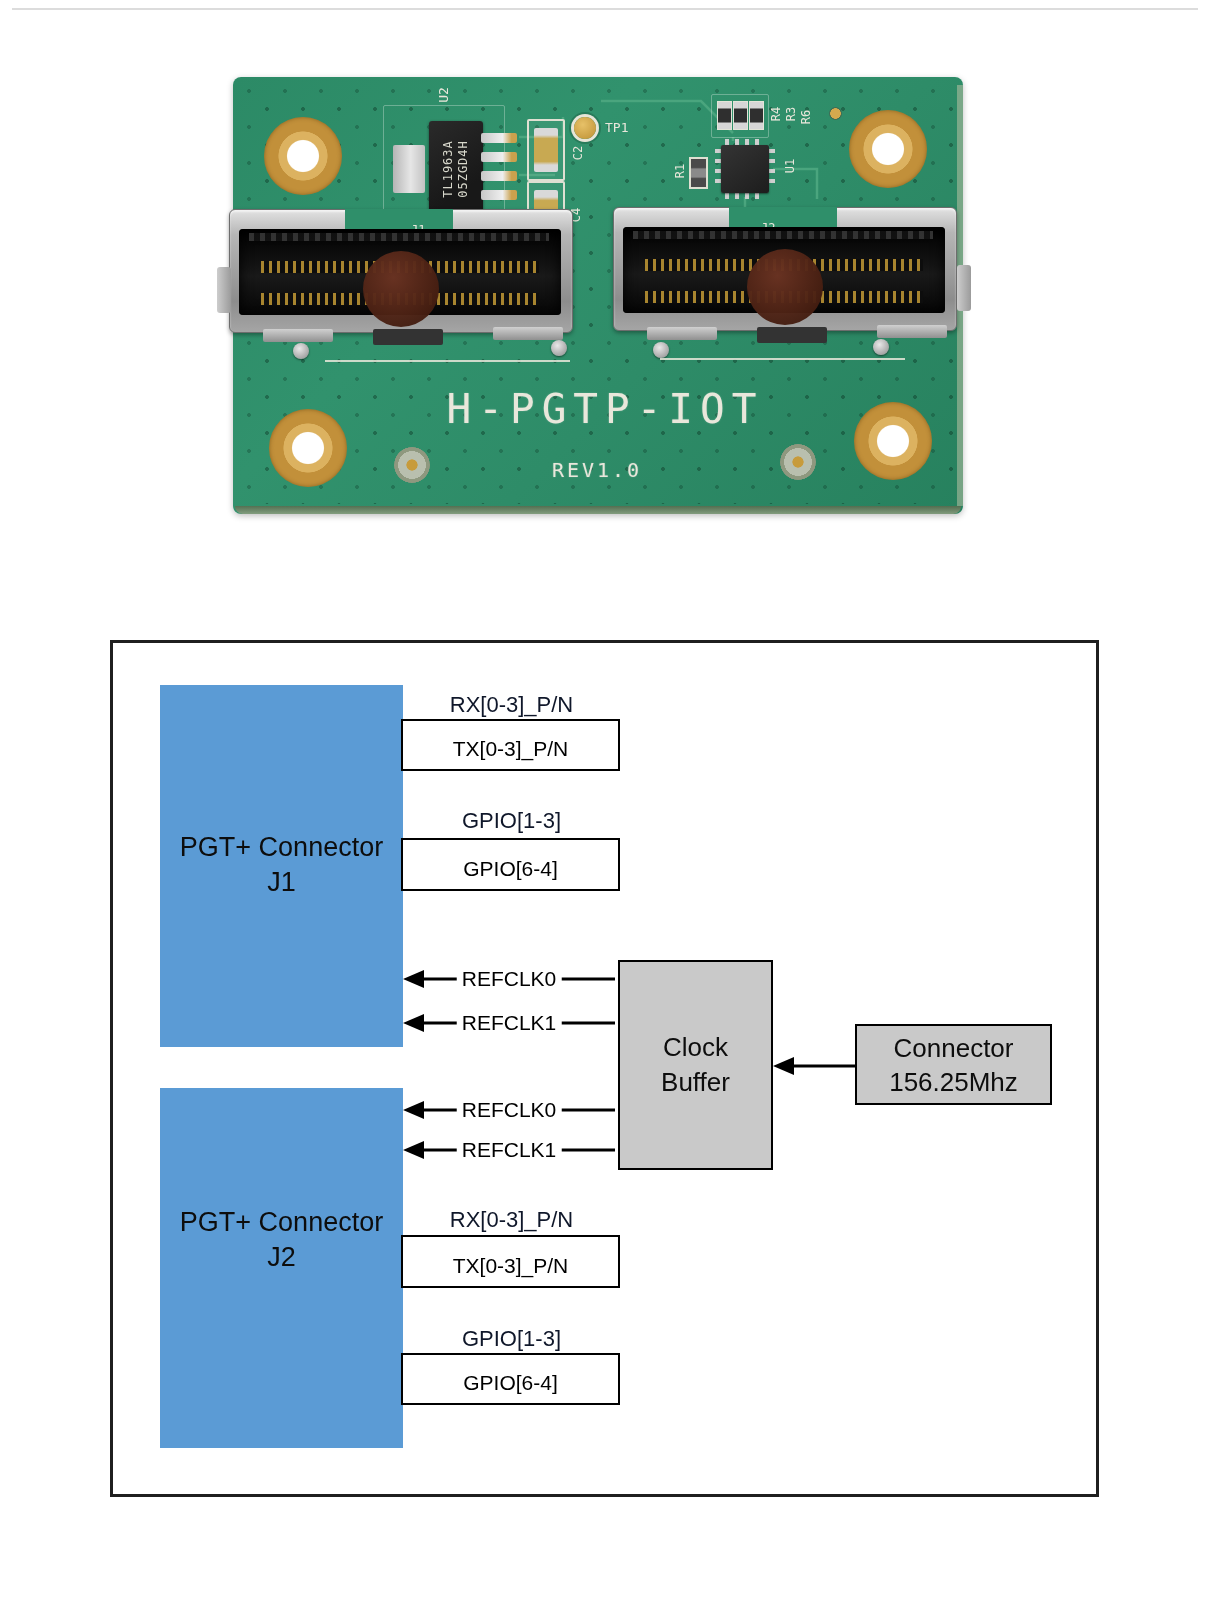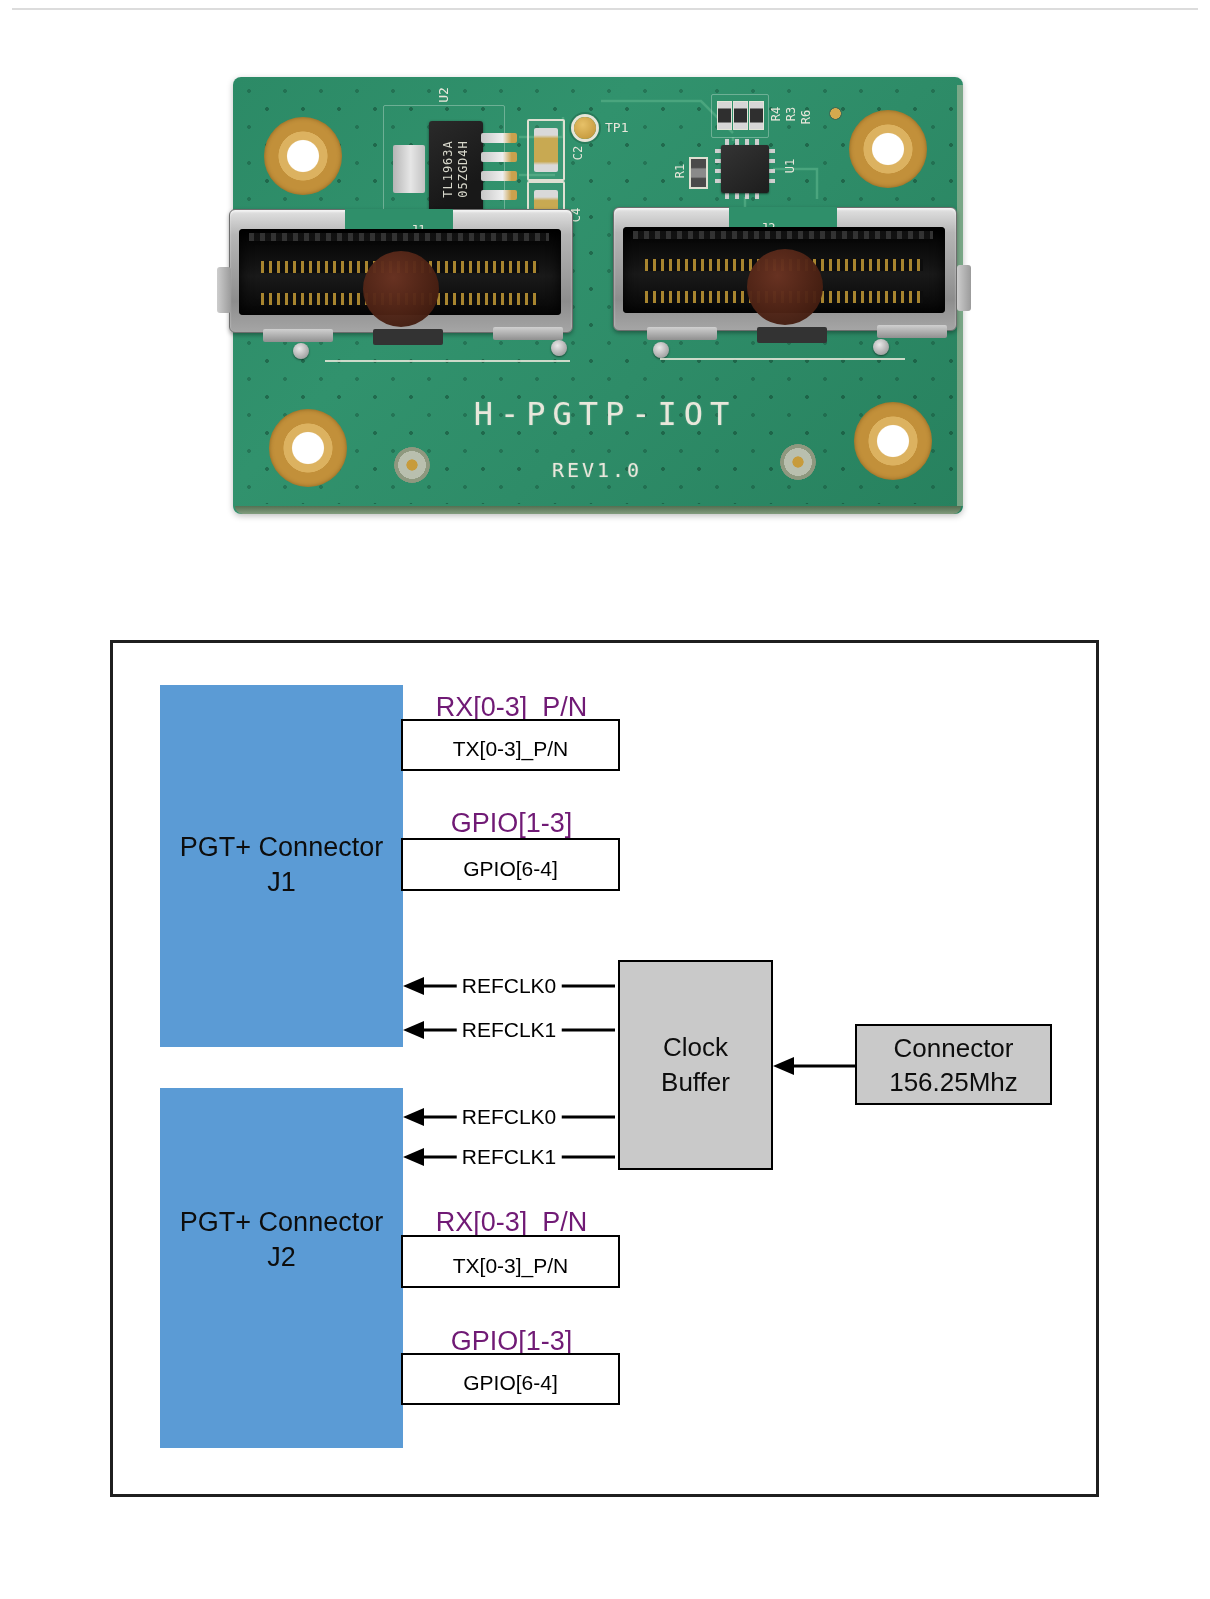--- a/index.html
+++ b/index.html
@@ -77,24 +77,24 @@
   .title-silk{position:absolute;text-align:center;font-family:"DejaVu Sans Mono",monospace;
     color:#e9e7db;text-shadow:0 0 2px rgba(255,255,255,.25);}
 
   
   .frame{position:absolute;left:110px;top:640px;width:983px;height:851px;border:3px solid #1f1f1f;background:#fff;}
   .bluebox{position:absolute;width:243px;background:#5b9bd5;text-align:center;
     font-size:27px;line-height:35px;color:#0d0d0d;box-sizing:border-box;}
   .grayblock{position:absolute;background:#c9c9c9;border:2px solid #000;box-sizing:border-box;
     display:flex;flex-direction:column;align-items:center;justify-content:center;
     font-size:26px;line-height:35px;color:#0d0d0d;text-align:center;}
-  .siglabel{position:absolute;width:217px;text-align:center;font-size:27px;color:#701a75;}
+  .siglabel{position:absolute;width:217px;text-align:center;font-size:22px;color:#0f172a;}
   .sigbox{position:absolute;left:401px;width:219px;background:#fff;border:2px solid #000;box-sizing:border-box;
     display:flex;align-items:center;justify-content:center;font-size:21px;color:#000;}
-  .refrow{position:absolute;left:403px;width:212px;height:30px;margin-top:7px;}
+  .refrow{position:absolute;left:403px;width:212px;height:30px;}
   .refrow .hline{position:absolute;left:14px;right:0;top:50%;height:3px;background:#000;transform:translateY(-50%);}
   .refrow .ah{position:absolute;left:0;top:50%;transform:translateY(-50%);width:0;height:0;
     border-top:9px solid transparent;border-bottom:9px solid transparent;border-right:21px solid #000;}
   .refrow .lbl{position:absolute;left:50%;top:50%;transform:translate(-50%,-50%);
     background:#fff;padding:0 5px;font-size:21px;white-space:nowrap;}
   .oscarrow{position:absolute;left:773px;top:1051px;width:82px;height:30px;}
   .oscarrow .hline{position:absolute;left:14px;right:0;top:50%;height:3px;background:#000;transform:translateY(-50%);}
   .oscarrow .ah{position:absolute;left:0;top:50%;transform:translateY(-50%);width:0;height:0;
     border-top:9px solid transparent;border-bottom:9px solid transparent;border-right:21px solid #000;}
   svg.traces{position:absolute;left:0;top:0;pointer-events:none;}
@@ -198,21 +198,21 @@
   <div class="pinrow" style="left:412px;top:214px;"></div>
   <div class="kapton" style="left:514px;top:172px;"></div>
   <div class="sidetab" style="left:724px;top:188px;"></div>
   <div class="foot" style="left:414px;top:250px;width:70px;"></div>
   <div class="footdark" style="left:524px;top:250px;width:70px;"></div>
   <div class="foot" style="left:644px;top:248px;width:70px;"></div>
   <div class="screw" style="left:420px;top:265px;"></div>
   <div class="screw" style="left:640px;top:262px;"></div>
   <div class="ssline" style="left:427px;top:281px;width:245px;"></div>
 
-  <div class="title-silk" style="left:72px;top:318px;width:600px;font-size:32px;letter-spacing:7px;line-height:1.2;">H-PGTP-IOT</div>
+  <div class="title-silk" style="left:72px;top:308px;width:600px;font-size:41px;letter-spacing:7px;line-height:1.2;">H-PGTP-IOT</div>
   <div class="title-silk" style="left:264px;top:381px;width:200px;font-size:20px;letter-spacing:3px;">REV1.0</div>
 </div>
 
 <div class="frame"></div>
 
 <div class="bluebox" style="left:160px;top:685px;height:362px;padding-top:145px;">
   <div>PGT+ Connector</div>
   <div>J1</div>
 </div>
 

